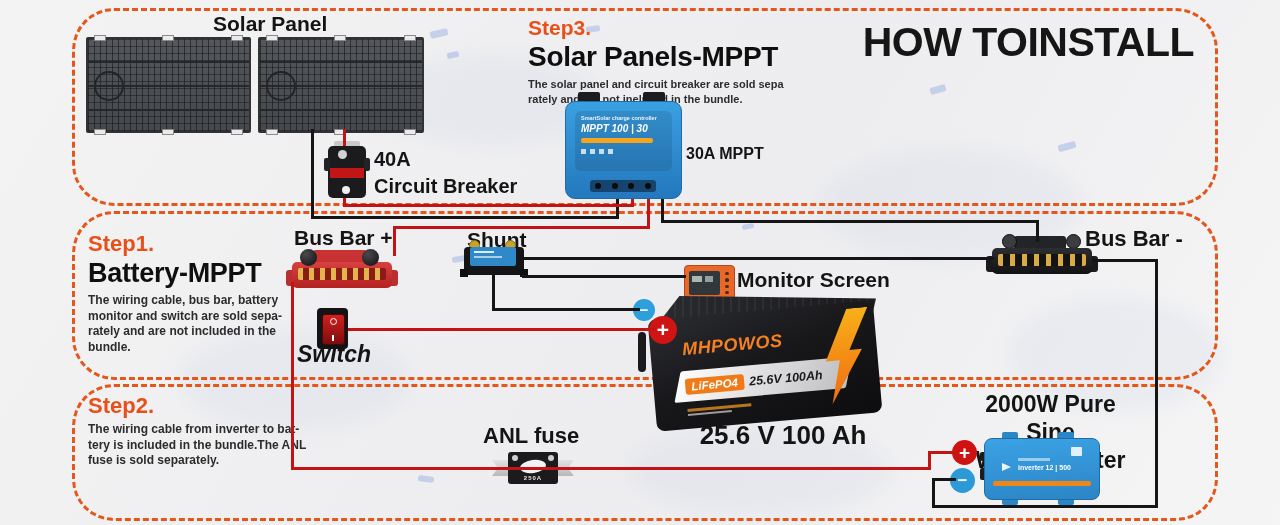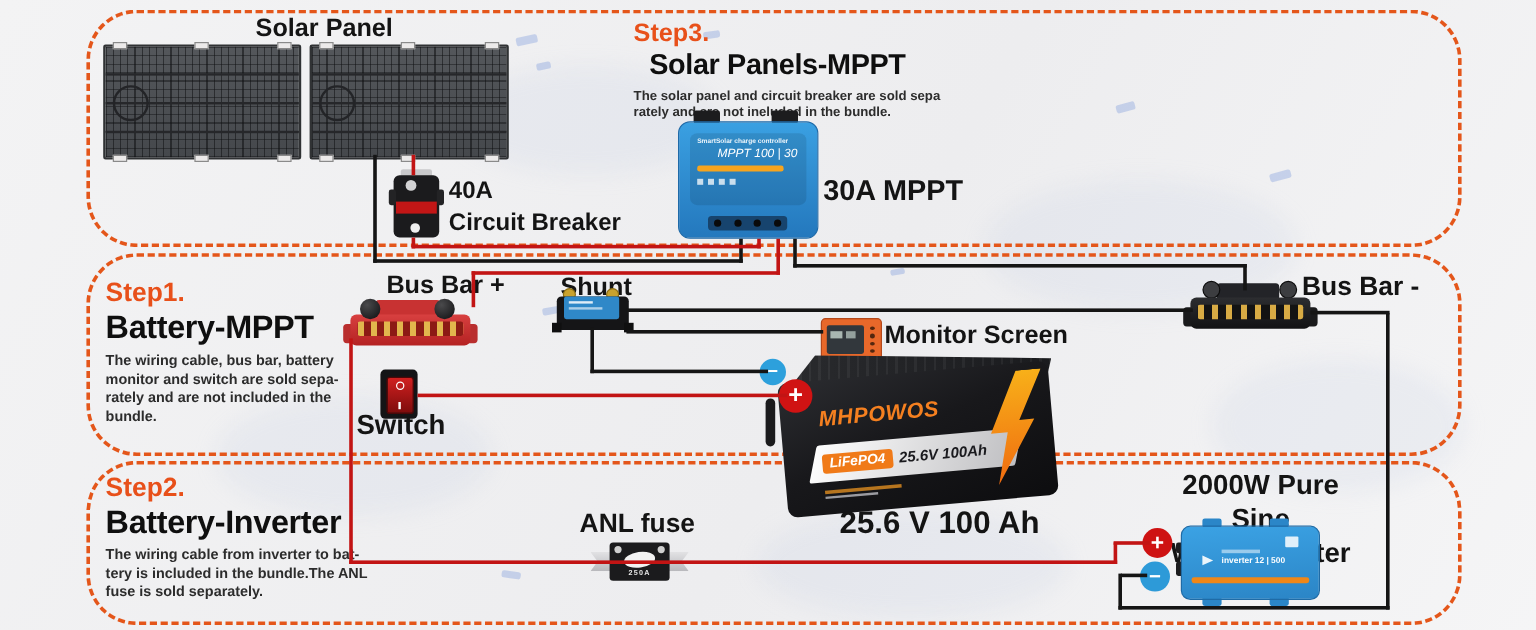--- a/index.html
+++ b/index.html
@@ -57,20 +57,21 @@
   <div class="wm" style="left:1058px;top:143px;width:18px;height:7px;transform:rotate(-15deg);"></div>
   <div class="wm" style="left:452px;top:256px;width:14px;height:6px;transform:rotate(-10deg);"></div>
   <div class="wm" style="left:742px;top:224px;width:12px;height:5px;transform:rotate(-10deg);"></div>
   <div class="wm" style="left:418px;top:476px;width:16px;height:6px;transform:rotate(8deg);"></div>
 
   <div class="dbox" style="left:72px;top:8px;width:1140px;height:192px;"></div>
   <div class="dbox" style="left:72px;top:211px;width:1140px;height:163px;"></div>
   <div class="dbox" style="left:72px;top:384px;width:1140px;height:131px;"></div>
 
   <div class="title">
+    <div class="t1">HOW TOINSTALL</div>
   </div>
 
   <div class="lbl" style="left:196px;top:12px;font-size:21px;margin-left:17px;">Solar Panel</div>
 
   <div class="panel" style="left:86px;top:37px;width:161px;height:92px;">
     <div class="pdiv" style="top:24%;"></div>
     <div class="pdiv" style="top:50%;"></div>
     <div class="pdiv" style="top:76%;"></div>
     <div class="ptab" style="left:6px;top:-4px;"></div>
     <div class="ptab" style="left:74px;top:-4px;"></div>
@@ -103,59 +104,59 @@
     <div class="abs" style="left:16px;top:10px;width:9px;height:9px;background:#d2d2d4;border-radius:50%;"></div>
     <div class="abs" style="left:20px;top:46px;width:8px;height:8px;background:#efefef;border-radius:50%;"></div>
   </div>
   <div class="lbl" style="left:374px;top:146px;font-size:20px;line-height:1.35;">
     <div>40A</div>
     <div>Circuit Breaker</div>
   </div>
 
   <div class="abs" style="left:528px;top:16px;width:260px;">
     <div class="step-label" style="font-size:21px;">Step3.</div>
-    <div class="step-head" style="font-size:24px;margin-left:13px;">Solar Panels-MPPT</div>
+    <div class="step-head" style="font-size:28px;">Solar Panels-MPPT</div>
     <div class="step-desc" style="font-size:11px;">The solar panel and circuit breaker are sold sepa
 rately and are not ineluded in the bundle.</div>
   </div>
 
   <div class="abs" style="left:578px;top:92px;width:22px;height:11px;background:#1c1c1e;border-radius:2px;"></div>
   <div class="abs" style="left:643px;top:92px;width:22px;height:11px;background:#1c1c1e;border-radius:2px;"></div>
   <div class="mppt" style="left:565px;top:101px;width:115px;height:96px;">
     <div class="abs" style="left:9px;top:9px;width:97px;height:60px;background:rgba(0,0,0,.10);border-radius:6px;"></div>
     <div class="abs" style="left:15px;top:13px;font-size:5.5px;color:#eaf4fb;font-weight:700;">SmartSolar charge controller</div>
-    <div class="abs" style="left:32px;top:21px;font-size:10px;color:#ffffff;font-weight:400;font-style:italic;">MPPT 100 | 30</div>
+    <div class="abs" style="left:15px;top:21px;font-size:10px;color:#ffffff;font-weight:700;font-style:italic;">MPPT 100 | 30</div>
     <div class="abs" style="left:15px;top:36px;width:72px;height:5px;background:#f6a41e;border-radius:2px;"></div>
     <div class="abs" style="left:15px;top:47px;width:46px;height:5px;display:flex;gap:4px;">
       <div style="width:5px;height:5px;background:rgba(255,255,255,.75);"></div>
       <div style="width:5px;height:5px;background:rgba(255,255,255,.75);"></div>
       <div style="width:5px;height:5px;background:rgba(255,255,255,.75);"></div>
       <div style="width:5px;height:5px;background:rgba(255,255,255,.75);"></div>
     </div>
     <div class="abs" style="left:24px;top:78px;width:66px;height:12px;background:#17446e;border-radius:3px;display:flex;align-items:center;justify-content:space-around;">
       <div style="width:6px;height:6px;background:#0a0a0a;border-radius:50%;"></div>
       <div style="width:6px;height:6px;background:#0a0a0a;border-radius:50%;"></div>
       <div style="width:6px;height:6px;background:#0a0a0a;border-radius:50%;"></div>
       <div style="width:6px;height:6px;background:#0a0a0a;border-radius:50%;"></div>
     </div>
   </div>
-  <div class="lbl" style="left:686px;top:144px;font-size:24px;line-height:1.3;">
+  <div class="lbl" style="left:686px;top:144px;font-size:16px;line-height:1.3;">
     <div>30A MPPT</div>
   </div>
 
   <div class="abs" style="left:88px;top:232px;width:195px;">
     <div class="step-label">Step1.</div>
     <div class="step-head">Battery-MPPT</div>
     <div class="step-desc">The wiring cable, bus bar, battery
 monitor and switch are sold sepa-
 rately and are not included in the
 bundle.</div>
   </div>
 
-  <div class="lbl" style="left:294px;top:226px;font-size:21px;margin-left:28px;">Bus Bar +</div>
+  <div class="lbl" style="left:294px;top:226px;font-size:21px;">Bus Bar +</div>
   <div class="abs" style="left:284px;top:246px;width:118px;height:48px;">
     <div class="abs" style="left:2px;top:24px;width:10px;height:16px;background:#b92e2e;border-radius:3px;"></div>
     <div class="abs" style="left:104px;top:24px;width:10px;height:16px;background:#b92e2e;border-radius:3px;"></div>
     <div class="abs" style="left:28px;top:4px;width:56px;height:16px;background:#c83232;border-radius:4px;"></div>
     <div class="abs" style="left:8px;top:16px;width:100px;height:26px;background:linear-gradient(#d84040,#b42222);border-radius:5px;"></div>
     <div class="abs" style="left:14px;top:22px;width:88px;height:12px;border-radius:2px;background:repeating-linear-gradient(90deg,#e2b54d 0 5px,#8c1b15 5px 11px);"></div>
     <div class="abs" style="left:16px;top:3px;width:17px;height:17px;border-radius:50%;background:radial-gradient(circle at 35% 30%,#4a4a4c,#0e0e10);"></div>
     <div class="abs" style="left:78px;top:3px;width:17px;height:17px;border-radius:50%;background:radial-gradient(circle at 35% 30%,#4a4a4c,#0e0e10);"></div>
   </div>
 
@@ -185,21 +186,21 @@
     </div>
   </div>
   <div class="lbl" style="left:737px;top:268px;font-size:21px;">Monitor Screen</div>
 
   <div class="abs" style="left:317px;top:308px;width:31px;height:41px;background:#141416;border-radius:4px;">
     <div class="abs" style="left:5px;top:6px;width:21px;height:29px;background:linear-gradient(#d02020,#7e0c0c);border:1px solid #4a0808;border-radius:3px;">
       <div style="position:absolute;left:7px;top:3px;width:5px;height:5px;border:1px solid #fff;border-radius:50%;"></div>
       <div style="position:absolute;left:9px;bottom:3px;width:2px;height:6px;background:#fff;"></div>
     </div>
   </div>
-  <div class="lbl" style="left:297px;top:341px;font-size:23px;">Switch</div>
+  <div class="lbl" style="left:297px;top:341px;font-size:23px;font-style:italic;">Switch</div>
 
   <div class="lbl" style="left:1085px;top:226px;font-size:22px;">Bus Bar -</div>
   <div class="abs" style="left:984px;top:230px;width:118px;height:46px;">
     <div class="abs" style="left:2px;top:26px;width:10px;height:16px;background:#1a1a1c;border-radius:3px;"></div>
     <div class="abs" style="left:104px;top:26px;width:10px;height:16px;background:#1a1a1c;border-radius:3px;"></div>
     <div class="abs" style="left:30px;top:6px;width:52px;height:14px;background:#232428;border-radius:3px;"></div>
     <div class="abs" style="left:18px;top:4px;width:13px;height:13px;border-radius:50%;background:#3c3d40;border:1px solid #0c0c0c;"></div>
     <div class="abs" style="left:82px;top:4px;width:13px;height:13px;border-radius:50%;background:#3c3d40;border:1px solid #0c0c0c;"></div>
     <div class="abs" style="left:8px;top:18px;width:100px;height:26px;background:linear-gradient(#2c2d30,#121214);border-radius:5px;"></div>
     <div class="abs" style="left:14px;top:24px;width:88px;height:12px;border-radius:2px;background:repeating-linear-gradient(90deg,#d8ab44 0 5px,#131313 5px 12px);"></div>
@@ -216,21 +217,20 @@
     <div class="abs" style="left:170px;top:6px;width:50px;height:94px;background:linear-gradient(180deg,#f8b019,#ef6b10);clip-path:polygon(58% 0,100% 0,57% 44%,82% 44%,14% 100%,36% 54%,8% 54%);"></div>
     <div class="abs" style="left:32px;top:92px;width:64px;height:3px;background:#c9801f;opacity:.9;"></div>
     <div class="abs" style="left:32px;top:97px;width:44px;height:2px;background:#9b9ba0;"></div>
   </div>
   <div class="term" style="left:633px;top:299px;width:22px;height:22px;background:#2da0dc;font-size:15px;line-height:22px;">−</div>
   <div class="term" style="left:649px;top:316px;width:28px;height:28px;background:#d01313;font-size:21px;line-height:28px;">+</div>
   <div class="lbl" style="left:688px;top:420px;width:190px;text-align:center;font-size:26px;">25.6 V 100 Ah</div>
 
   <div class="abs" style="left:88px;top:394px;width:235px;">
     <div class="step-label">Step2.</div>
-    <div class="step-head">Battery-Inverter</div>
     <div class="step-desc">The wiring cable from inverter to bat-
 tery is included in the bundle.The ANL
 fuse is sold separately.</div>
   </div>
 
   <div class="lbl" style="left:483px;top:423px;font-size:22px;">ANL fuse</div>
   <div class="abs" style="left:492px;top:450px;width:82px;height:36px;">
     <div class="abs" style="left:0px;top:10px;width:20px;height:16px;background:linear-gradient(#e2e2e4,#b8b8bc);clip-path:polygon(0 0,100% 0,100% 100%,0 100%,30% 50%);"></div>
     <div class="abs" style="left:62px;top:10px;width:20px;height:16px;background:linear-gradient(#e2e2e4,#b8b8bc);clip-path:polygon(0 0,100% 0,70% 50%,100% 100%,0 100%);"></div>
     <div class="abs" style="left:16px;top:2px;width:50px;height:32px;background:#1b1b1d;border-radius:3px;">

